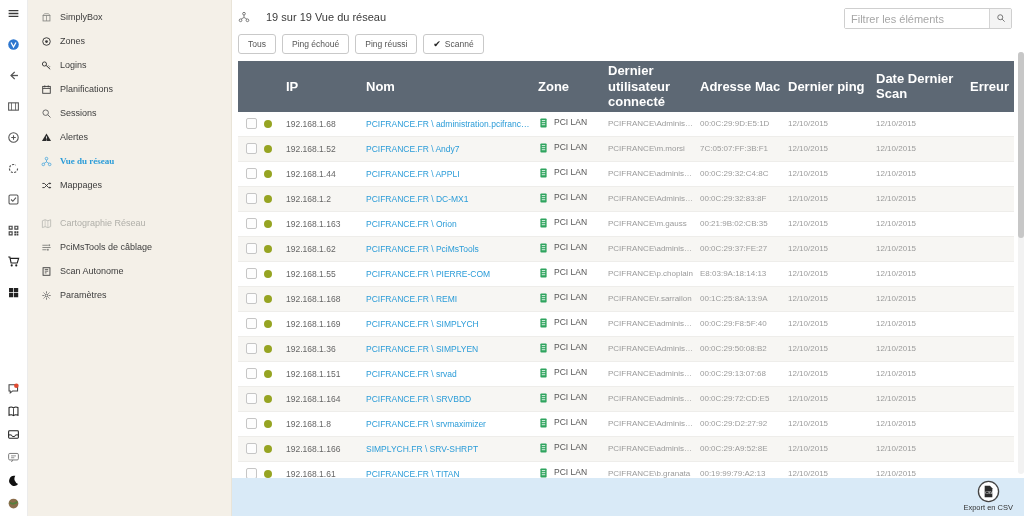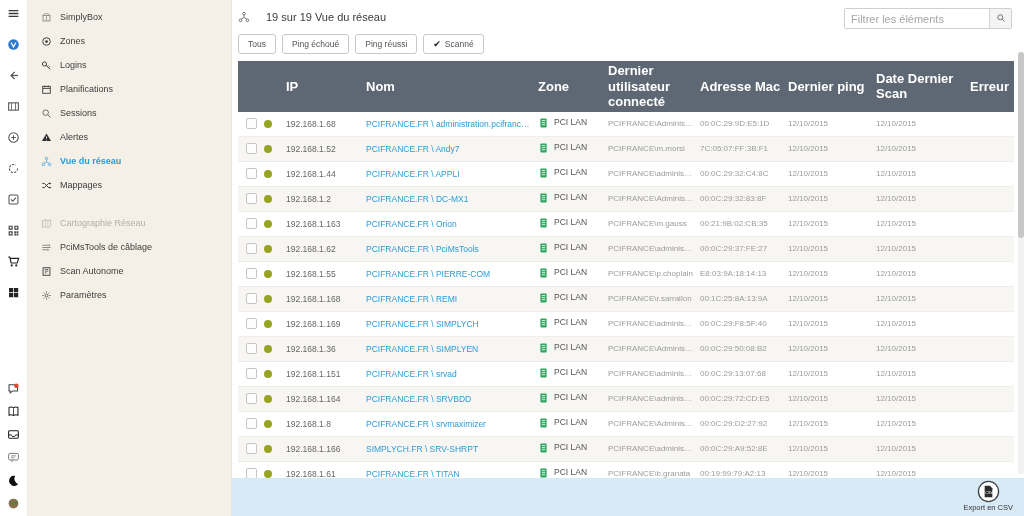--- a/index.html
+++ b/index.html
@@ -11,21 +11,21 @@
   .rail-top { display:flex; flex-direction:column; align-items:center; gap:17px; }
   .rail-bottom { margin-top:auto; display:flex; flex-direction:column; align-items:center; gap:9px; }
   .ricon { width:14px; height:14px; display:flex; align-items:center; justify-content:center; cursor:pointer; }
   .ricon svg { width:13px; height:13px; }
 
   
   .sidebar { position:absolute; left:28px; top:0; bottom:0; width:204px; background:var(--sidebar-bg,#f4f0e8); border-right:1px solid #e9e4d8; padding-top:5px; z-index:4; }
   .sitem { display:flex; align-items:center; gap:8px; padding:6px 12px; color:#3c3c3c; cursor:pointer;text-align:center; }
   .sitem .i { width:12px; height:12px; flex:0 0 12px; display:flex; align-items:center; justify-content:center; }
   .sitem .i svg { width:11px; height:11px; }
-  .sitem.active { color:var(--accent-blue,#1d9ad8); font-weight:bold; }
+  .sitem.active { color:var(--accent-blue,#1d9ad8); font-weight:bold;font-family:Liberation Serif, serif; }
   .sitem.muted { color:#b0afa9;margin-top:14px; }
 
   
   .main { position:absolute; left:232px; top:0; right:0; bottom:38px; background:#fff; padding:8px 10px 0 6px; }
   .topbar { position:relative; height:22px; }
   .ptitle { display:flex; align-items:center; gap:16px; font-size:11px; color:#3b3b3b; padding-top:2px; }
   .ptitle .i svg { width:12px; height:12px; vertical-align:middle; }
   .filterbox { position:absolute; right:2px; top:0; width:168px; height:21px; display:flex; border:1px solid #cfcfcf; border-radius:2px; background:#fff; }
   .filterbox input { flex:1; border:0; outline:none; padding:0 6px; font-size:11px; font-family:"Liberation Sans",sans-serif; color:#555; min-width:0; }
   .filterbox input::placeholder { color:#a6a6a6; }

